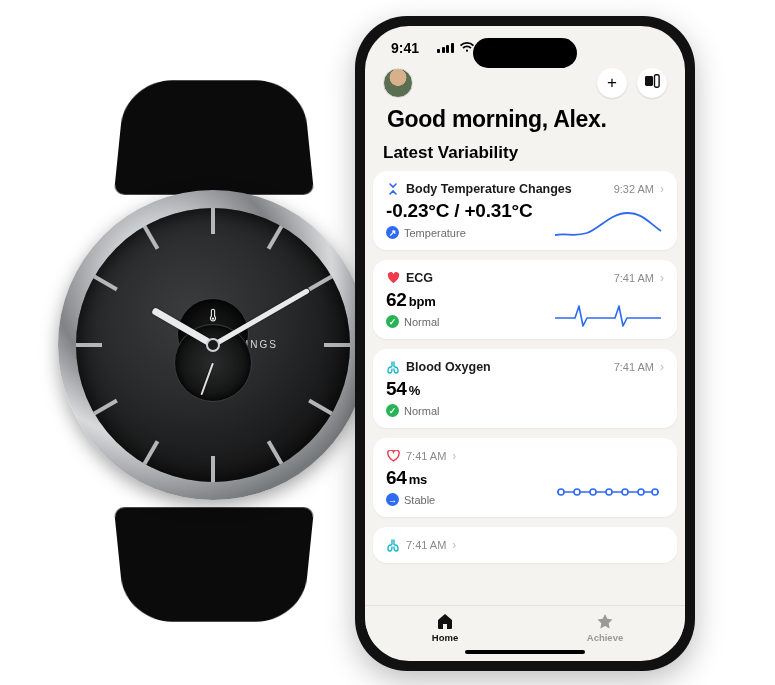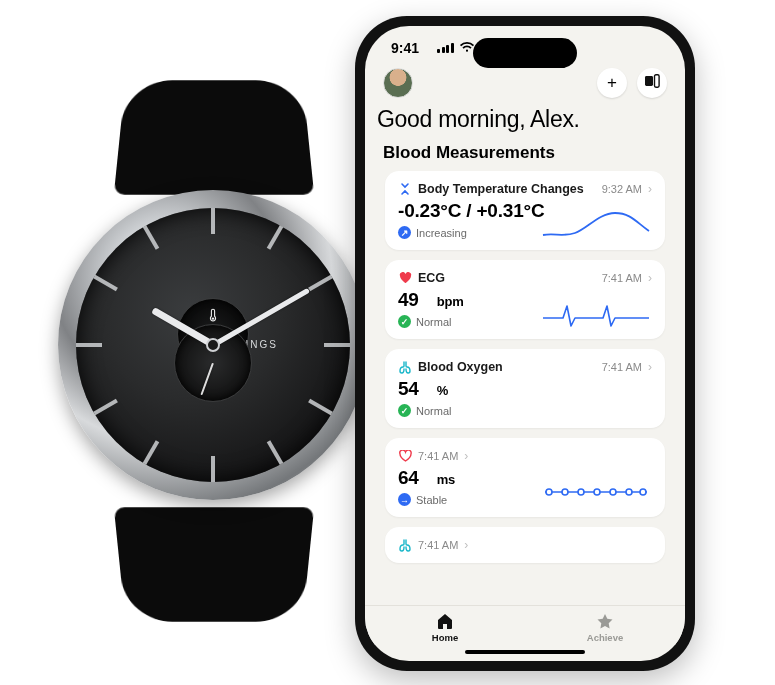--- a/index.html
+++ b/index.html
@@ -82,32 +82,32 @@
   .sig i { width:3px; background:#000; display:block; border-radius:1px;}
   .batt { width:22px; height:11px; border:1.4px solid #000; border-radius:3px; position:relative;}
   .batt::after { content:""; position:absolute; right:-3px; top:3px; width:2px; height:5px; background:#000; border-radius:1px;}
   .batt i { display:block; width:16px; height:7px; background:#000; margin:.6px; border-radius:1px;}
 
   .header { display:flex; align-items:center; justify-content:space-between; padding: 8px 18px 6px; }
   .avatar { width:30px; height:30px; border-radius:50%; background: radial-gradient(circle at 50% 30%, #d9b08c 0 34%, #5a6e52 36% 100%); border:1px solid #ddd; }
   .hdr-actions { display:flex; gap:10px; }
   .circ-btn { width:30px; height:30px; border-radius:50%; background:#fff; display:flex; align-items:center; justify-content:center;
               box-shadow: 0 1px 2px rgba(0,0,0,.12); font-size:17px; font-weight:400; }
-  .greet { font-size:23px; font-weight:400; padding: 2px 12px 10px; letter-spacing:-.3px; }
+  .greet { font-size:23px; font-weight:700; padding: 2px 22px 10px; letter-spacing:-.3px; }
   .section-title { font-size:17px; font-weight:600; padding: 0 18px 8px; }
 
-  .cards { flex:1; overflow:hidden; padding: 0 20px; }
+  .cards { flex:1; overflow:hidden; padding: 0 8px; }
   .card { background:#fff; border-radius:14px; padding:11px 13px; margin-bottom:10px; position:relative;
           box-shadow: 0 1px 2px rgba(0,0,0,.05); }
   .card-head { display:flex; align-items:center; gap:6px; font-size:12.5px; font-weight:500; }
   .card-head .title { flex:1; font-weight:600; color:#1a1a1a; }
   .card-head .time  { color:#8a8a8a; font-size:11px; }
   .chev { color:#bfbfbf; font-size:12px; }
   .metric { font-size:19px; font-weight:800; margin-top:4px; letter-spacing:-.2px;}
-  .metric .unit { font-size:13px; font-weight:700; margin-left:18px;}
+  .metric .unit { font-size:13px; font-weight:700; margin-left:2px;}
   .status { display:flex; align-items:center; gap:5px; font-size:11px; color:#6a6a6a; margin-top:4px; }
   .badge { width:13px; height:13px; border-radius:50%; display:flex; align-items:center; justify-content:center;
            color:#fff; font-size:9px; font-weight:900; }
   .badge.green{background:#27b455;} .badge.blue{background:#2e6af3;}
   .spark { position:absolute; right:14px; top:36px; width:110px; height:36px; }
   .spark svg { width:100%; height:100%; }
   .ic { width:14px; height:14px; display:inline-flex; align-items:center; justify-content:center; }
 
   .tabbar { display:flex; border-top:1px solid #e3e1db; background:#f4f3ef; padding:6px 0 2px; }
   .tab { flex:1; display:flex; flex-direction:column; align-items:center; gap:2px; font-size:9.5px; font-weight:700; color:#9a9a96; }
@@ -198,60 +198,60 @@
             <svg width="16" height="14" viewBox="0 0 16 14">
                 <rect x="1" y="2" width="8" height="10" rx="1.4" fill="#111"></rect>
                 <rect x="10.5" y="0.8" width="4.6" height="12.4" rx="1.4" fill="none" stroke="#111" stroke-width="1.4"></rect>
               </svg>
           </span>
         </div>
       </div>
     </div>
 
     <div class="greet">Good morning, Alex.</div>
-    <div class="section-title">Blood Measurements</div>
+    <div class="section-title">Latest Variability</div>
 
     <div class="cards">
 
       <div class="card">
         <div class="card-head">
           <span class="ic">
             <svg width="14" height="14" viewBox="0 0 14 14">
                 <path d="M4 2l3 3 3-3M4 12l3-3 3 3" stroke="#2e6af3" stroke-width="1.6" fill="none" stroke-linecap="round"></path>
               </svg>
           </span>
           <span class="title">Body Temperature Changes</span>
           <span class="time">9:32 AM</span>
           <span class="chev">›</span>
         </div>
         <div class="metric">-0.23°C / +0.31°C</div>
         <div class="status">
           <span class="badge blue">↗</span>
-          <span>Increasing</span>
+          <span>Temperature</span>
         </div>
         <div class="spark">
           <svg viewBox="0 0 110 36">
               <path d="M2 28 C14 26, 22 30, 34 26 S58 6, 74 6 S96 16, 108 24" stroke="#2e6af3" stroke-width="1.8" fill="none"></path>
             </svg>
         </div>
       </div>
 
       <div class="card">
         <div class="card-head">
           <span class="ic">
             <svg width="13" height="12" viewBox="0 0 13 12">
                 <path d="M6.5 11S1 7.3 1 3.9A2.9 2.9 0 0 1 6.5 2 2.9 2.9 0 0 1 12 3.9C12 7.3 6.5 11 6.5 11z" fill="#ef3b4c"></path>
               </svg>
           </span>
           <span class="title">ECG</span>
           <span class="time">7:41 AM</span>
           <span class="chev">›</span>
         </div>
         <div class="metric">
-          <span>49</span><span class="unit">bpm</span>
+          <span>62</span><span class="unit">bpm</span>
         </div>
         <div class="status">
           <span class="badge green">✓</span>
           <span>Normal</span>
         </div>
         <div class="spark">
           <svg viewBox="0 0 110 36">
               <path d="M2 22 H22 L26 10 L30 30 L34 22 H62 L66 10 L70 30 L74 22 H108" stroke="#2e6af3" stroke-width="1.6" fill="none" stroke-linejoin="round"></path>
             </svg>
         </div>

